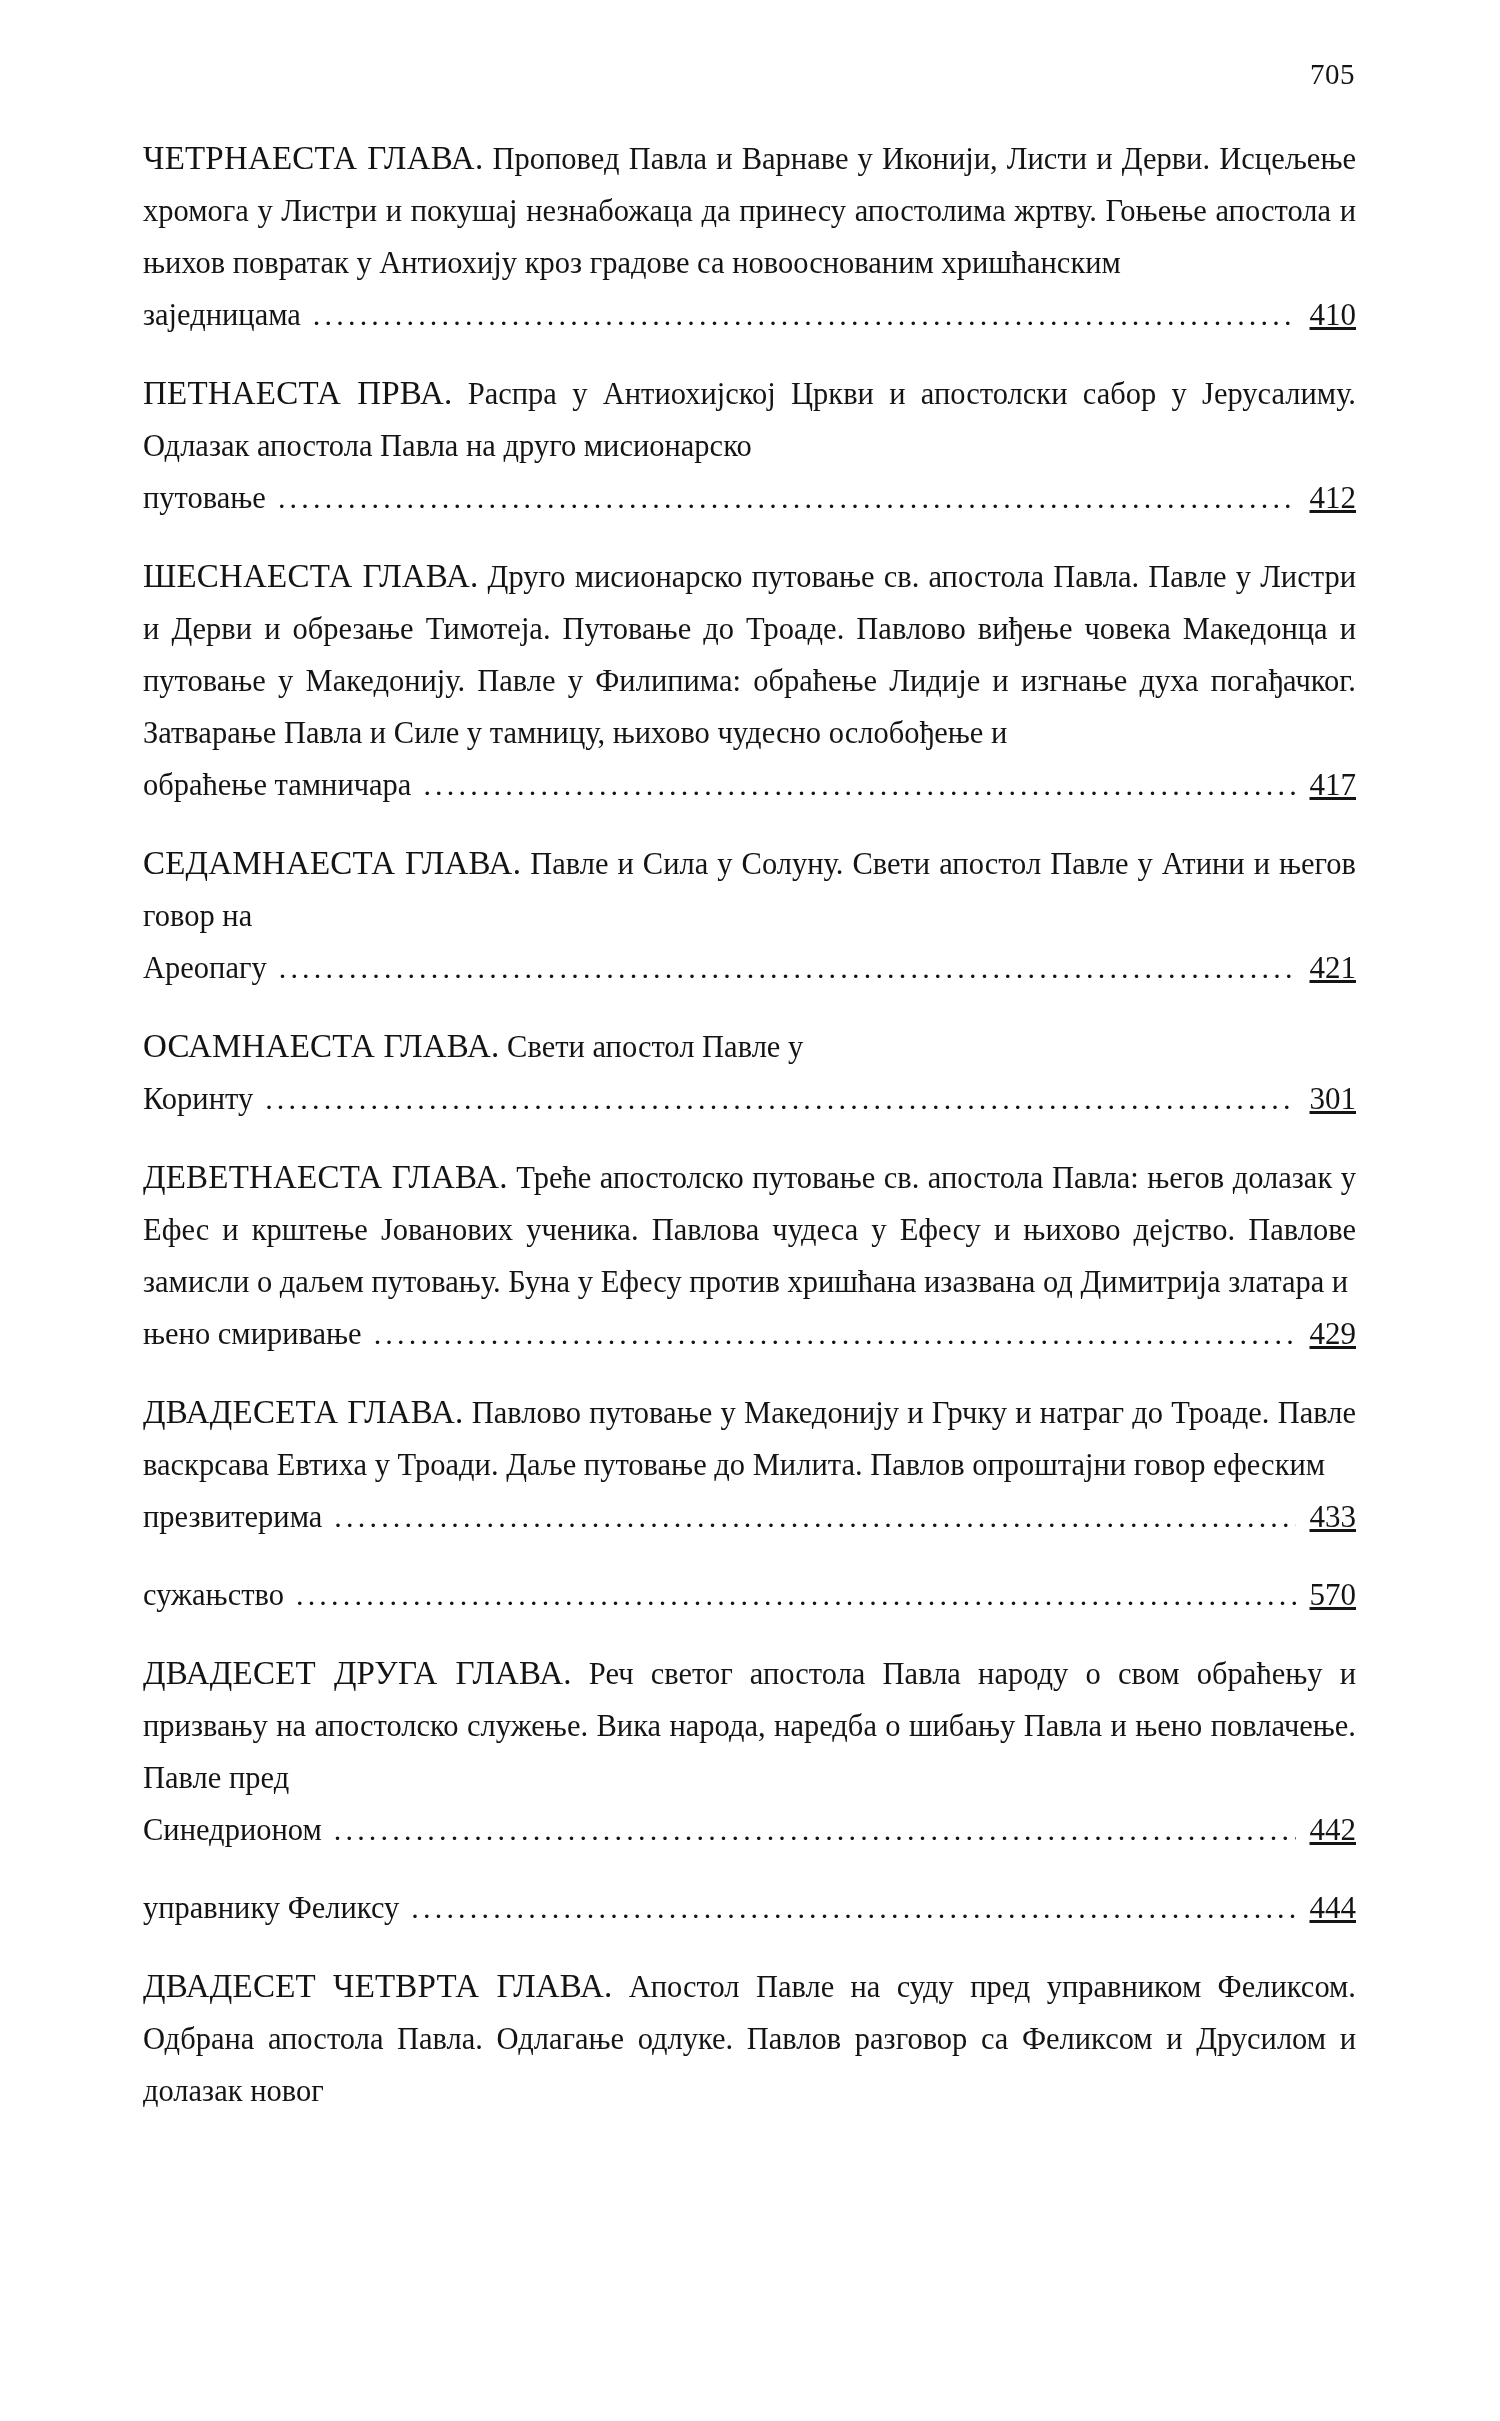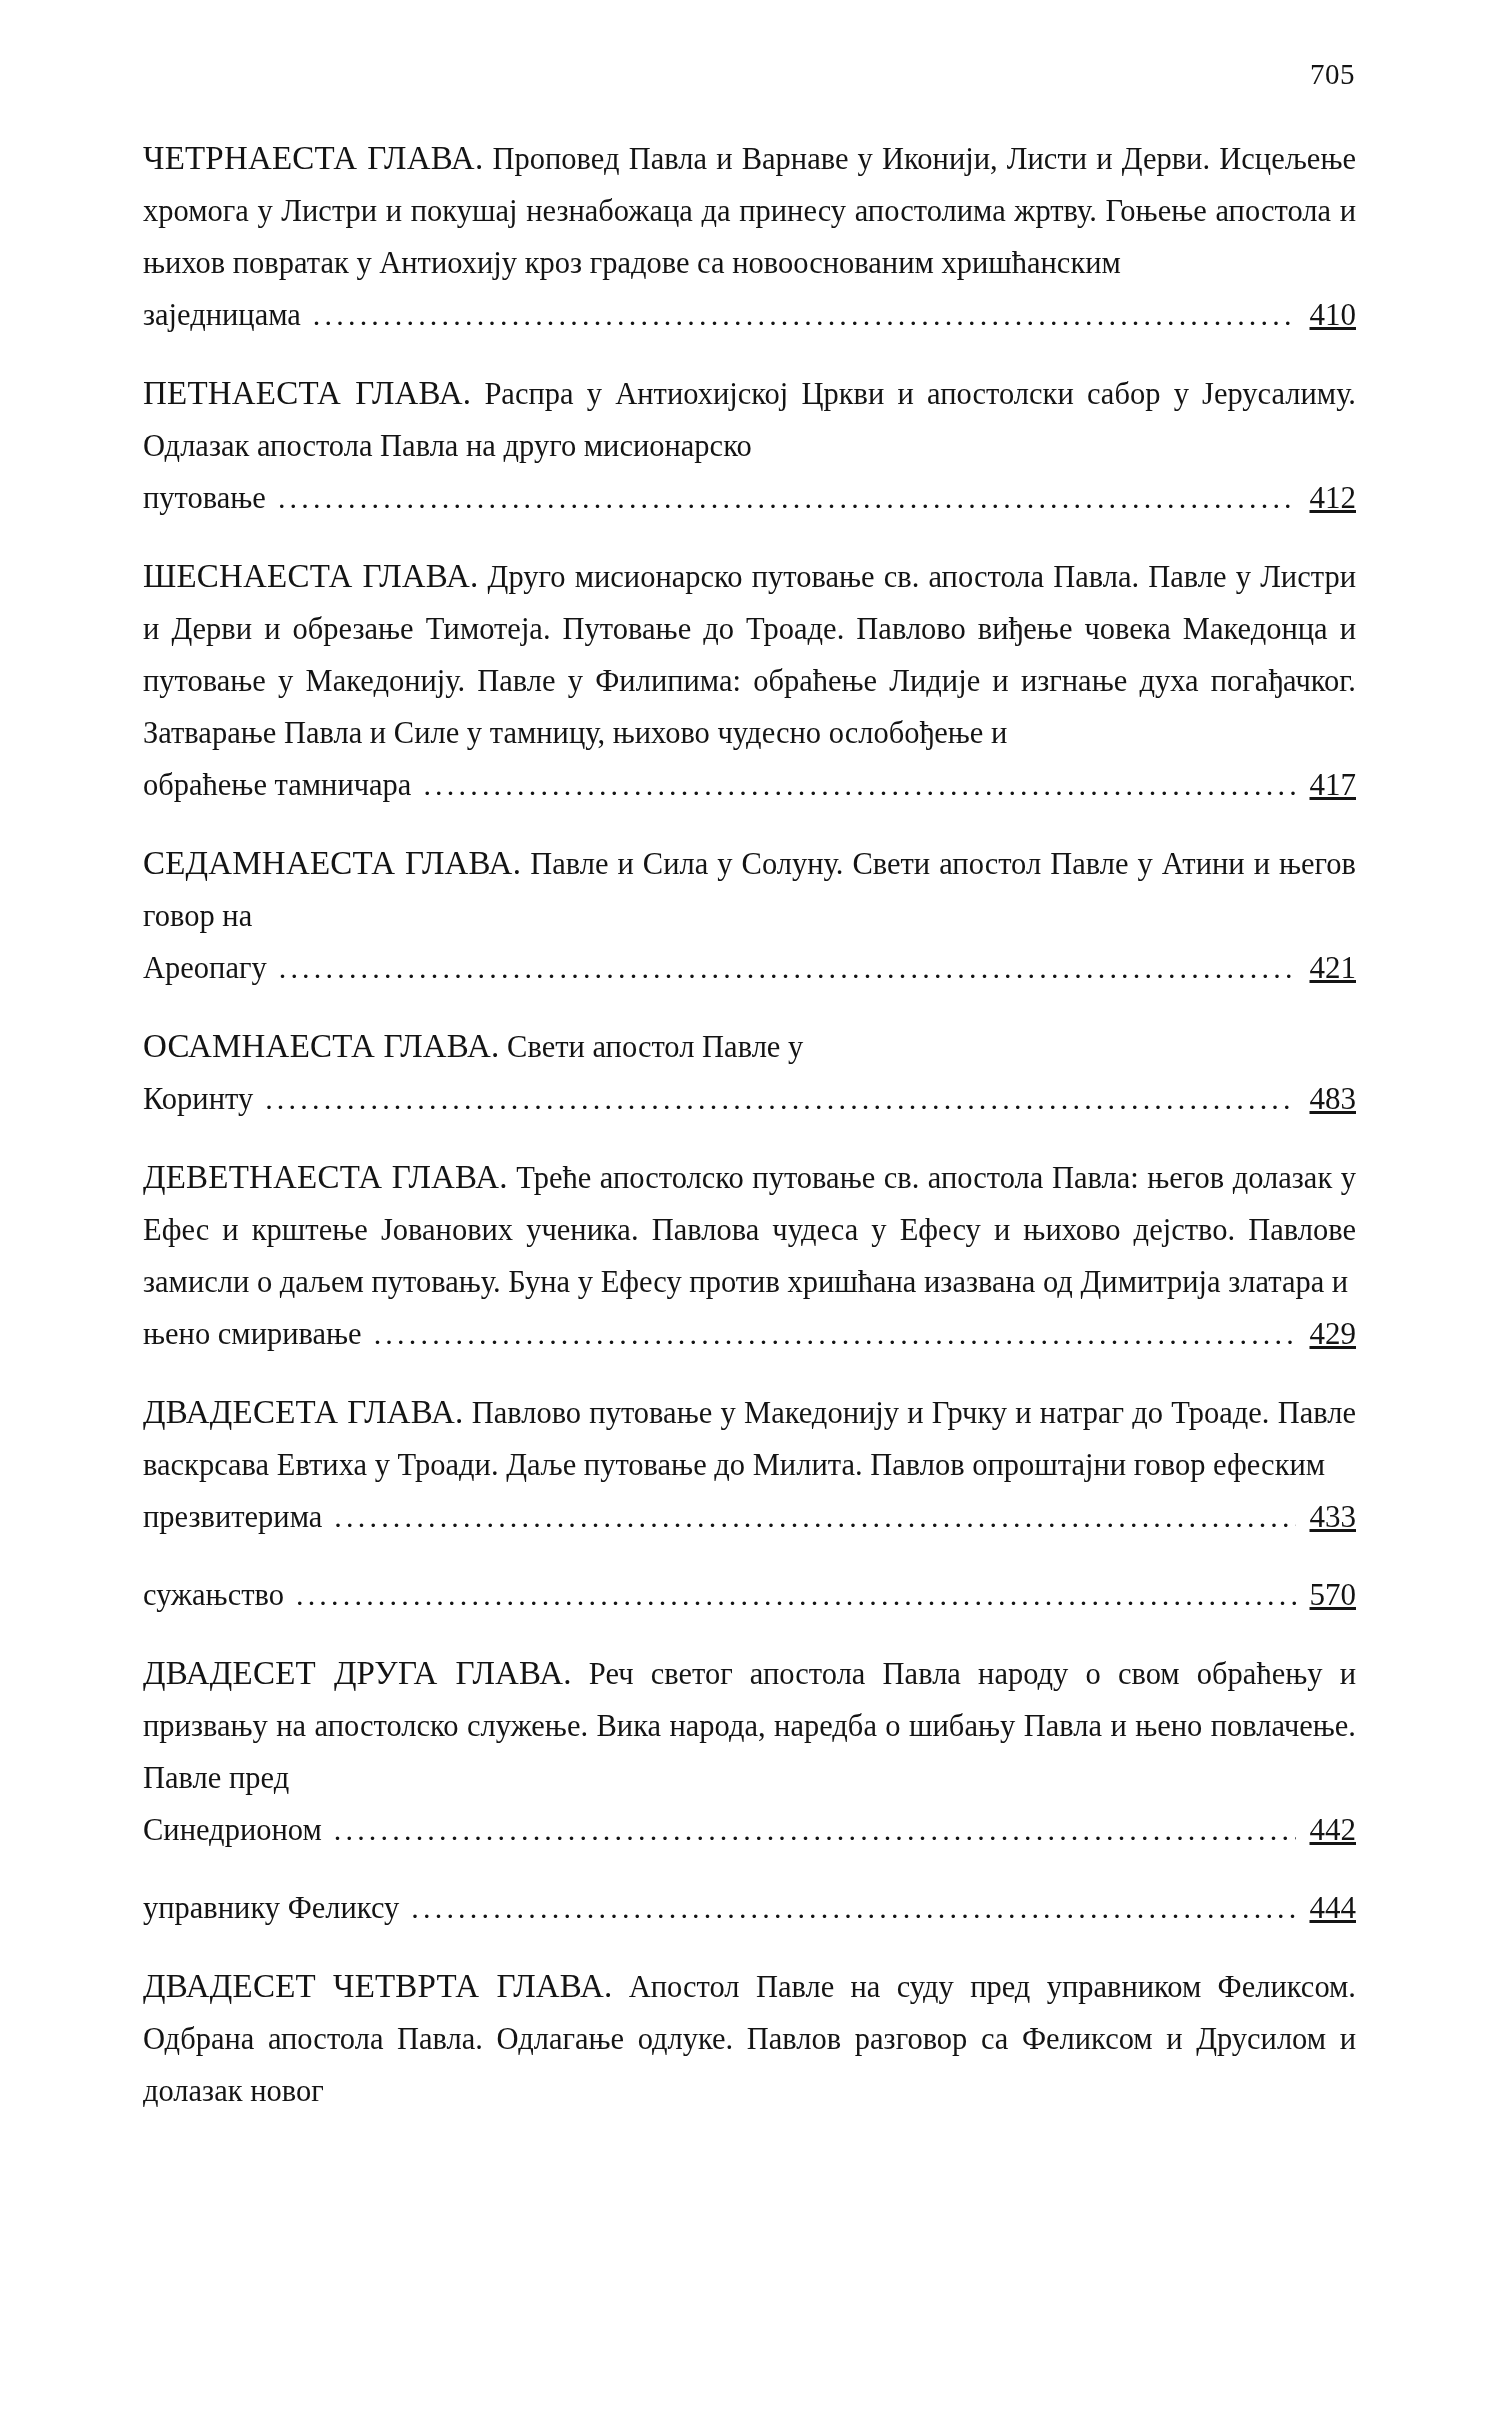--- a/index.html
+++ b/index.html
@@ -106,21 +106,21 @@
   <div class="toc" id="toc-root">
       <div class="toc-entry">
         <div class="entry-text"><span class="chapter-name">ЧЕТРНАЕСТА ГЛАВА.</span><span class="chapter-desc"> Проповед Павла и Варнаве у Иконији, Листи и Дерви. Исцељење хромога у Листри и покушај незнабожаца да принесу апостолима жртву. Гоњење апостола и њихов повратак у Антиохију кроз градове са новооснованим хришћанским</span></div>
         <div class="entry-line-last">
           <span class="lastwords">заједницама</span>
           <span class="fill">........................................................................................................................................................................................................</span>
           <span class="num">410</span>
         </div>
       </div>
       <div class="toc-entry">
-        <div class="entry-text"><span class="chapter-name">ПЕТНАЕСТА ГЛАВА.</span><span class="chapter-desc"> Распра у Антиохијској Цркви и апостолски сабор у Јерусалиму. Одлазак апостола Павла на друго мисионарско</span></div>
+        <div class="entry-text"><span class="chapter-name">ПЕТНАЕСТА ПРВА.</span><span class="chapter-desc"> Распра у Антиохијској Цркви и апостолски сабор у Јерусалиму. Одлазак апостола Павла на друго мисионарско</span></div>
         <div class="entry-line-last">
           <span class="lastwords">путовање</span>
           <span class="fill">........................................................................................................................................................................................................</span>
           <span class="num">412</span>
         </div>
       </div>
       <div class="toc-entry">
         <div class="entry-text"><span class="chapter-name">ШЕСНАЕСТА ГЛАВА.</span><span class="chapter-desc"> Друго мисионарско путовање св. апостола Павла. Павле у Листри и Дерви и обрезање Тимотеја. Путовање до Троаде. Павлово виђење човека Македонца и путовање у Македонију. Павле у Филипима: обраћење Лидије и изгнање духа погађачког. Затварање Павла и Силе у тамницу, њихово чудесно ослобођење и</span></div>
         <div class="entry-line-last">
           <span class="lastwords">обраћење тамничара</span>
@@ -134,21 +134,21 @@
           <span class="lastwords">Ареопагу</span>
           <span class="fill">........................................................................................................................................................................................................</span>
           <span class="num">421</span>
         </div>
       </div>
       <div class="toc-entry">
         <div class="entry-text"><span class="chapter-name">ОСАМНАЕСТА ГЛАВА.</span><span class="chapter-desc"> Свети апостол Павле у</span></div>
         <div class="entry-line-last">
           <span class="lastwords">Коринту</span>
           <span class="fill">........................................................................................................................................................................................................</span>
-          <span class="num">483</span>
+          <span class="num">301</span>
         </div>
       </div>
       <div class="toc-entry">
         <div class="entry-text"><span class="chapter-name">ДЕВЕТНАЕСТА ГЛАВА.</span><span class="chapter-desc"> Треће апостолско путовање св. апостола Павла: његов долазак у Ефес и крштење Јованових ученика. Павлова чудеса у Ефесу и њихово дејство. Павлове замисли о даљем путовању. Буна у Ефесу против хришћана изазвана од Димитрија златара и</span></div>
         <div class="entry-line-last">
           <span class="lastwords">њено смиривање</span>
           <span class="fill">........................................................................................................................................................................................................</span>
           <span class="num">429</span>
         </div>
       </div>

